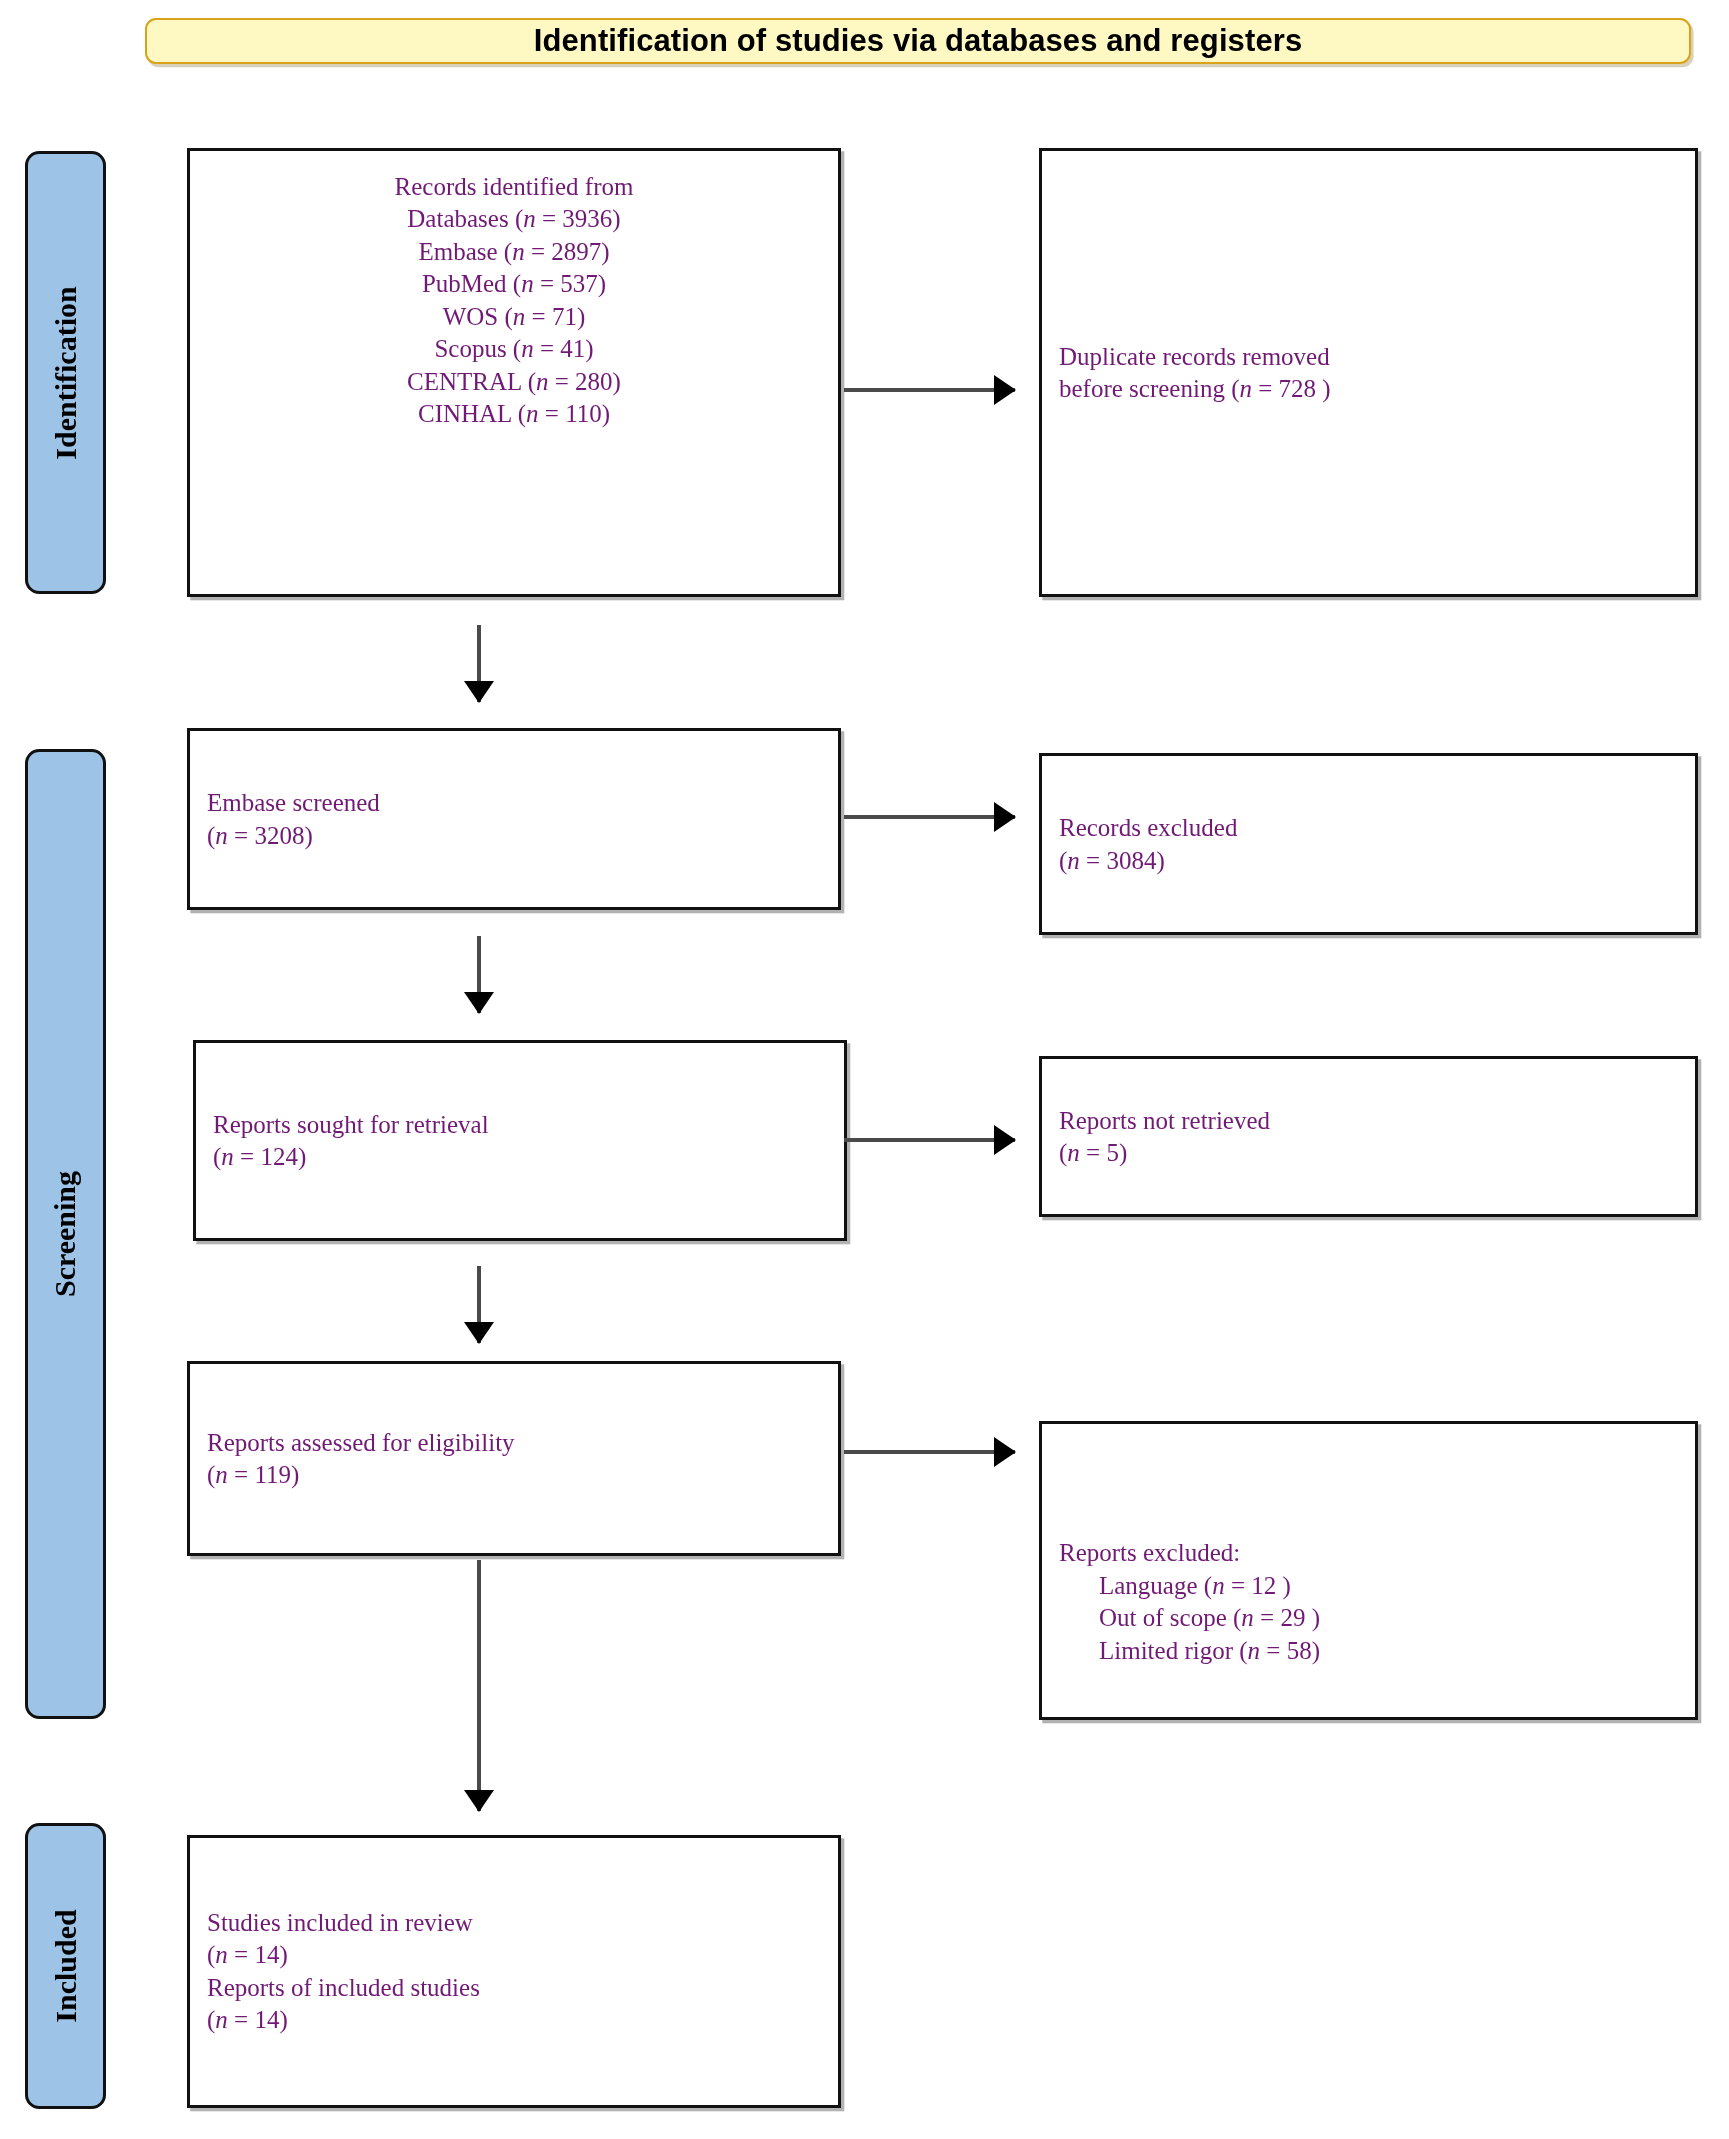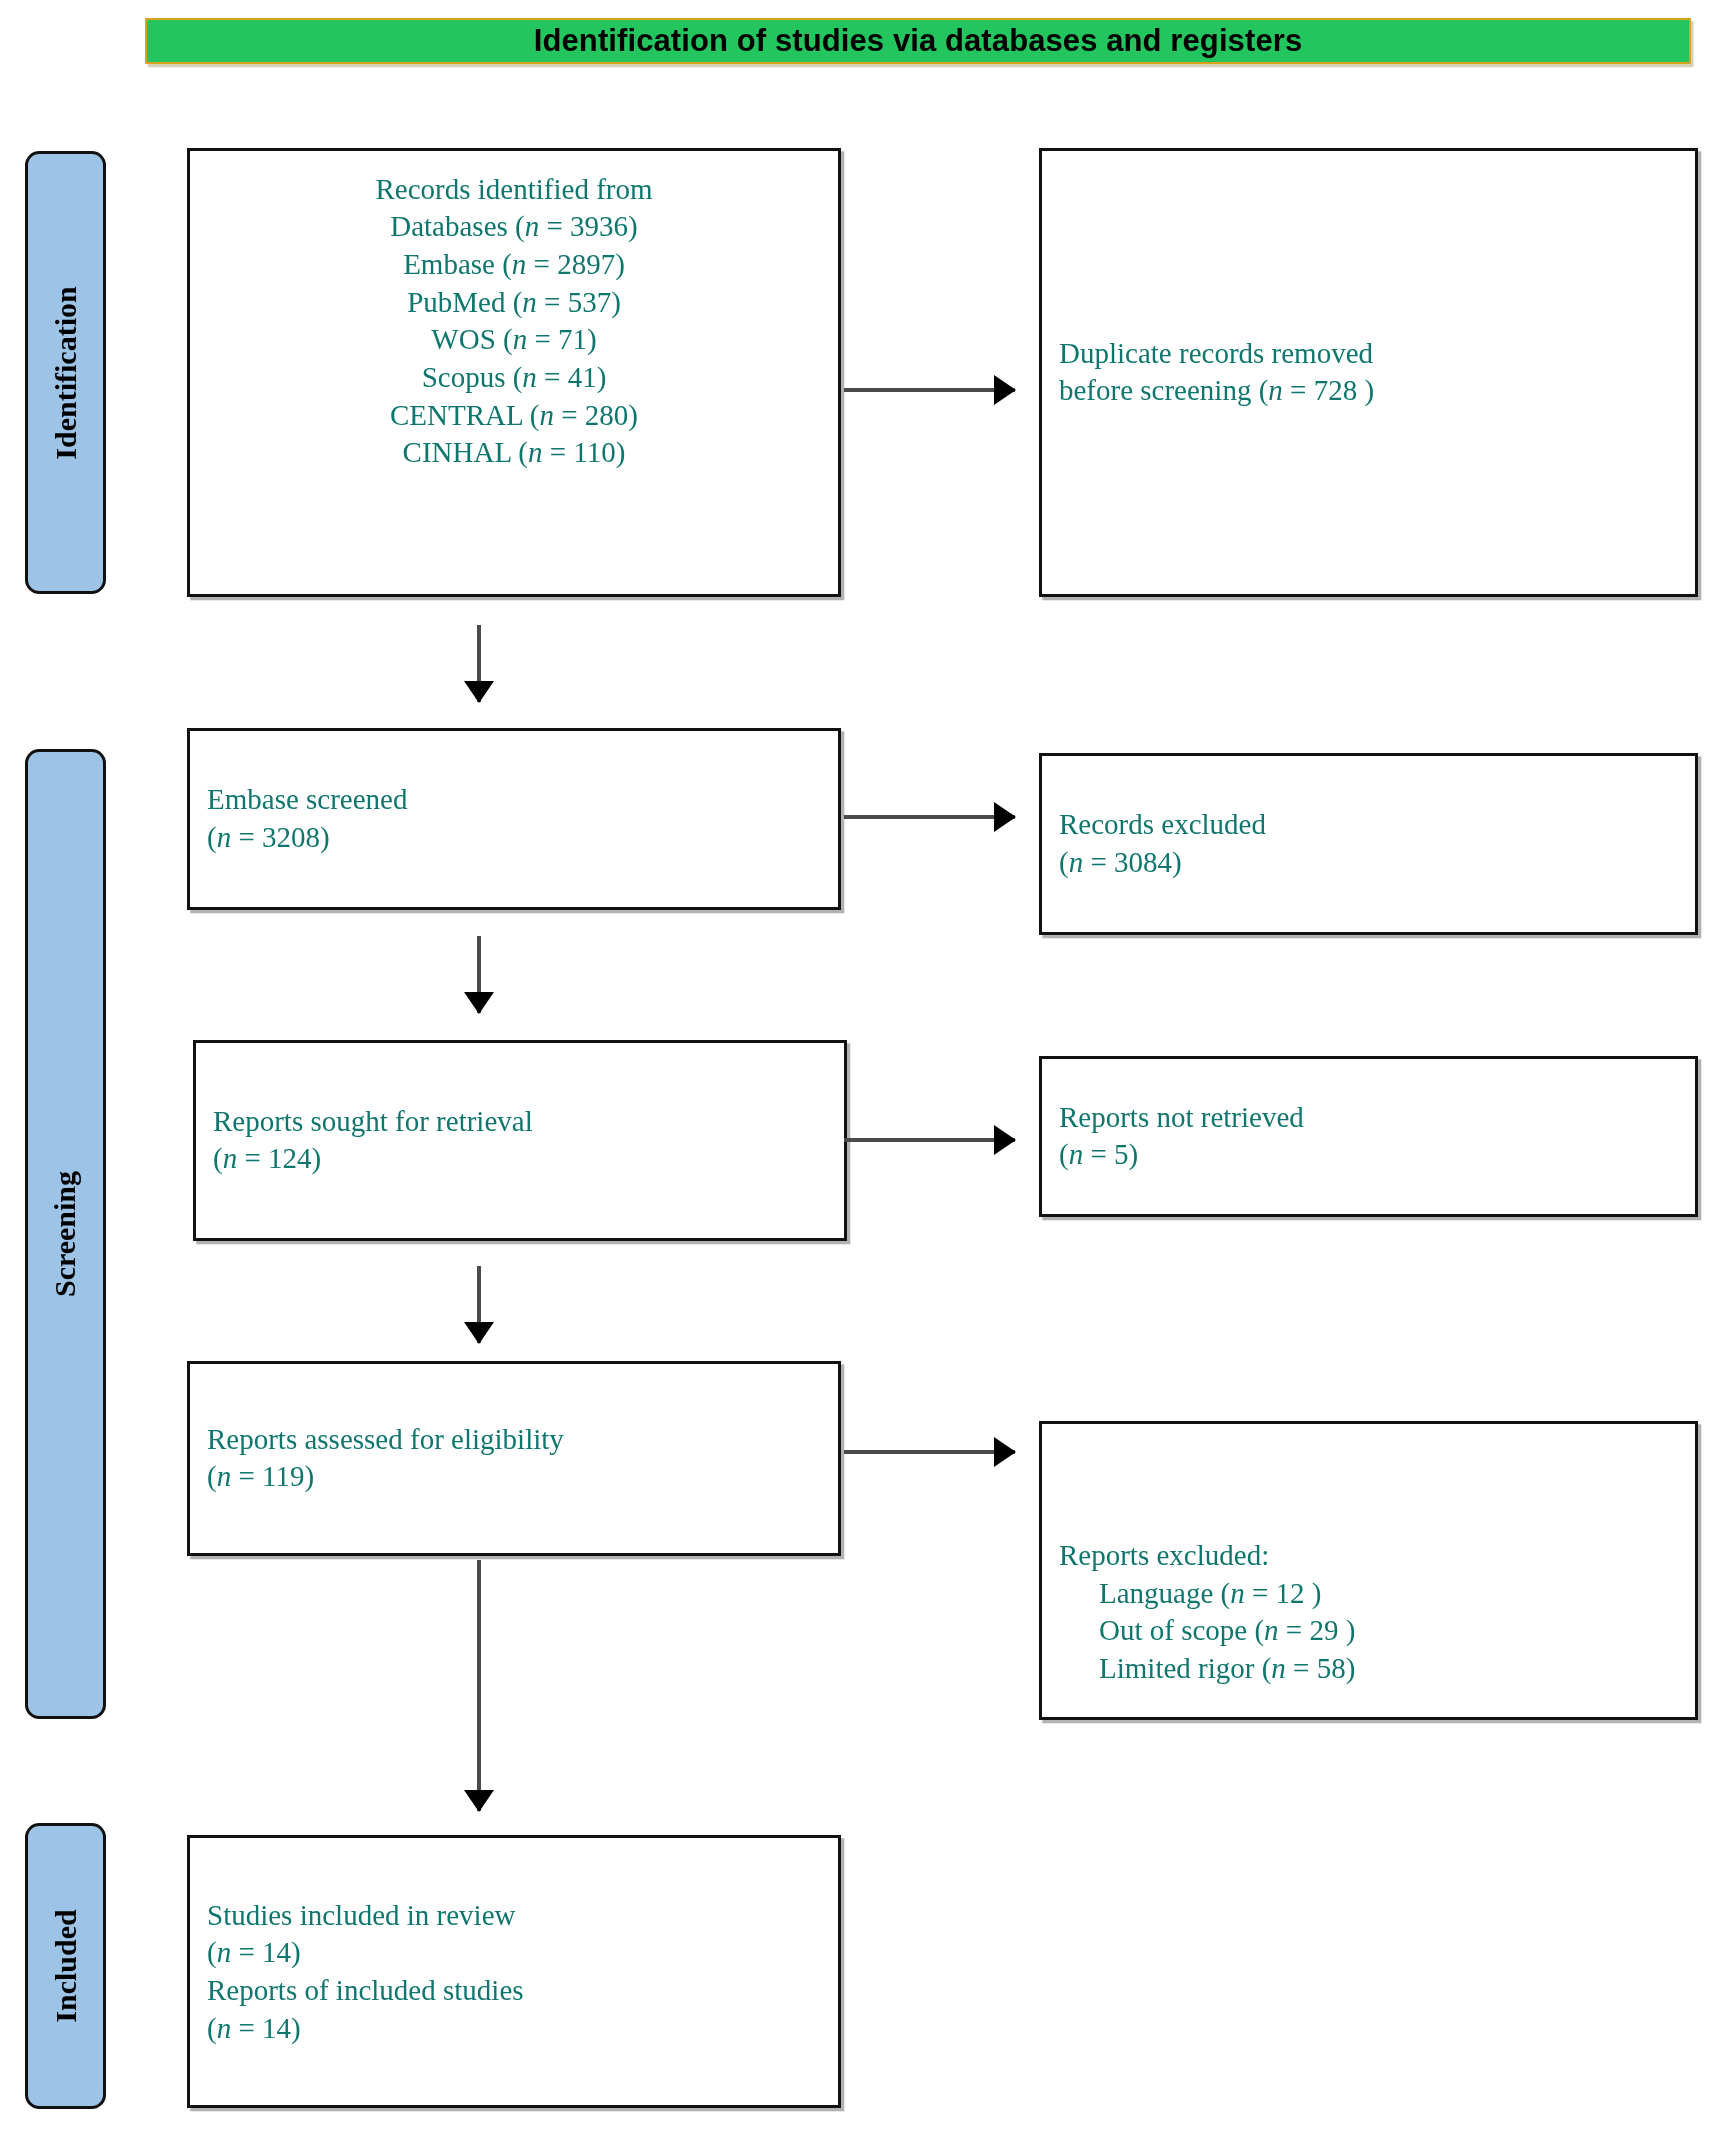--- a/index.html
+++ b/index.html
@@ -20,23 +20,23 @@
     overflow: hidden;
   }
 
   
   .banner {
     position: absolute;
     left: 145px;
     top: 18px;
     width: 1546px;
     height: 46px;
-    background: #22c55e;
+    background: #fef9c3;
     border: 2px solid #D9A21B;
-    border-radius: 1px;
+    border-radius: 11px;
     box-sizing: border-box;
     display: flex;
     align-items: center;
     justify-content: center;
     box-shadow: 2.6px 3.3px 0 rgba(120,92,10,0.28);
   }
   .banner-title {
     font-family: "Liberation Sans", "DejaVu Sans", sans-serif;
     font-weight: bold;
     font-size: 31px;
@@ -80,23 +80,23 @@
     position: absolute;
     left: 0; right: 0;
     padding: 0 17px;
     box-sizing: border-box;
   }
   .box-inner.v-center {
     top: 50%;
     transform: translateY(-50%);
   }
   .line {
-    font-size: 29px;
+    font-size: 25px;
     line-height: 1.30;
-    color: #0f766e;
+    color: #701a75;
     white-space: nowrap;
   }
   .line.center { text-align: center; }
   .line.left   { text-align: left; }
   .line.indent { padding-left: 40px; }
   .ital { font-style: italic; }
 
   
   .arrow-h {
     position: absolute;

